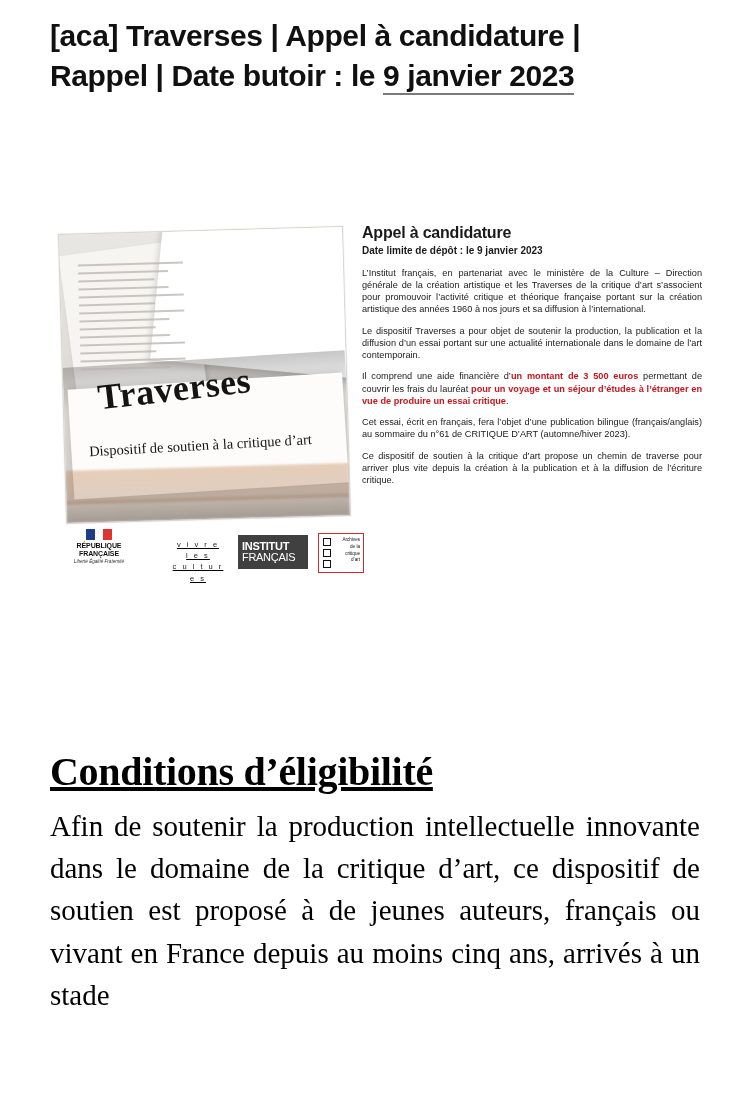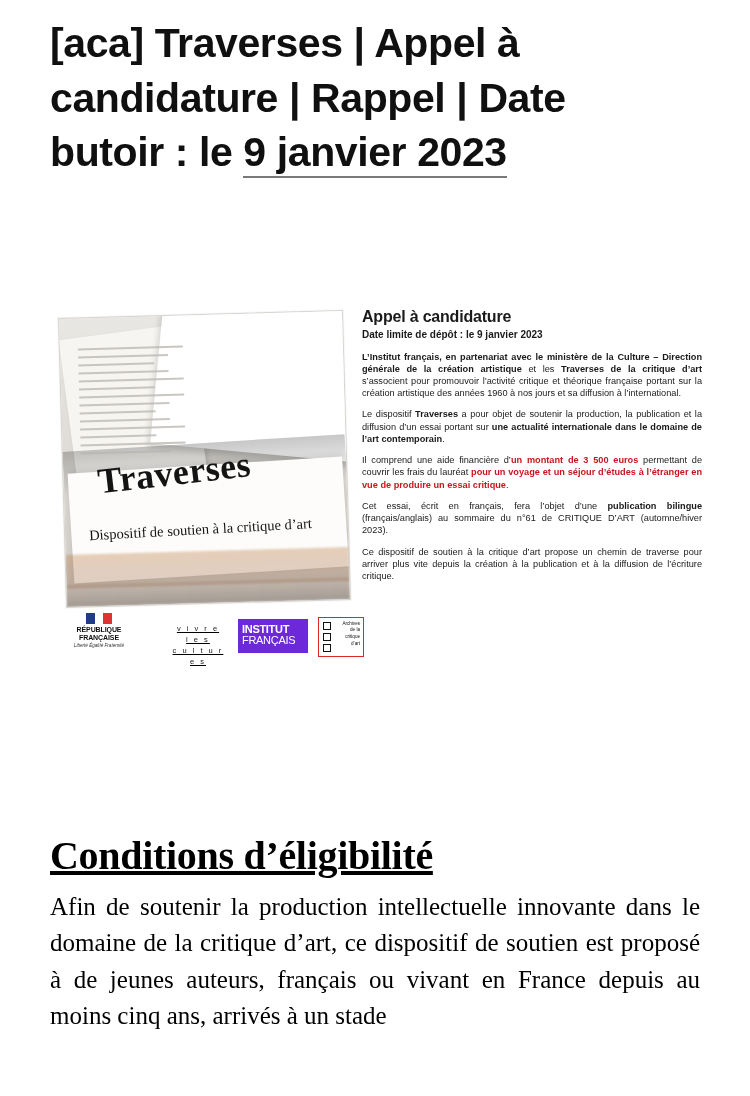--- a/index.html
+++ b/index.html
@@ -20,21 +20,21 @@
 
   .page {
     width: 750px;
     padding: 0 50px;
   }
 
   
   .doc-title {
     font-family: "Liberation Sans", sans-serif;
     font-weight: bold;
-    font-size: 41px;
+    font-size: 30px;
     line-height: 1.33;
     letter-spacing: -0.4px;
     margin: 16px 0 0 0;
     color: #101010;
     max-width: 600px;
   }
   .doc-title .underlined {
     border-bottom: 2px solid #7a7a7a;
     padding-bottom: 1px;
   }
@@ -182,21 +182,21 @@
     font-size: 4.6px; line-height: 1.3; text-align: center; color: #333;
     margin-top: 1px; font-style: italic;
   }
   .logo-vlc { left: 110px; width: 56px; padding-top: 10px; text-decoration: underline; }
   .vlc-line {
     font-size: 7.5px; letter-spacing: 2px; color: #222; text-align: center;
     line-height: 1.5;
   }
   .logo-if {
     left: 178px; width: 70px; height: 34px; margin-top: 6px;
-    background: #6d28d9; color: #ffffff;
+    background: #404040; color: #ffffff;
     display: flex; flex-direction: column; justify-content: center;
     padding-left: 4px;
   }
   .if-l1 { font-size: 11px; font-weight: bold; line-height: 1; letter-spacing: -0.3px;}
   .if-l2 { font-size: 11px; font-weight: normal; line-height: 1.05; letter-spacing: -0.3px;}
   .logo-aca {
     left: 258px; width: 46px; height: 40px; margin-top: 4px;
     border: 1.5px solid #d42b2b; position: relative;
   }
   .aca-text {
@@ -229,39 +229,39 @@
     font-size: 10px;
     font-weight: bold;
     margin: 0 0 11px 0;
   }
   .fr-p {
     font-size: 9.2px;
     line-height: 1.33;
     margin: 0 0 9px 0;
     text-align: justify;
   }
-  .fr-p b { font-weight: bold; }
+  .fr-p b { font-weight: normal; }
   .fr-red { color: #c7161d; font-weight: bold; margin-top: 19px; }
 
   
   .section {
     margin-top: 104px;
   }
   .section-title {
     font-family: "Liberation Serif", serif;
     font-size: 40px;
     font-weight: bold;
     margin: 0 0 10px 0;
     color: #000;
     letter-spacing: -0.3px;
     text-decoration: underline;
   }
   .section-body {
     font-family: "Liberation Serif", serif;
-    font-size: 25px;
+    font-size: 29px;
     line-height: 1.46;
     text-align: justify;
     color: #000;
     margin: 0;
   }
 </style>
 </head>
 <body>
 
 <div class="page">

